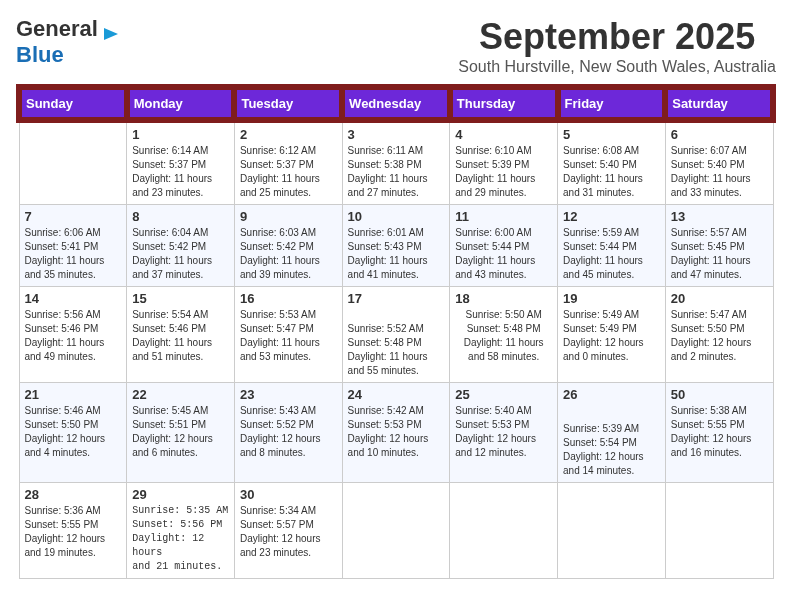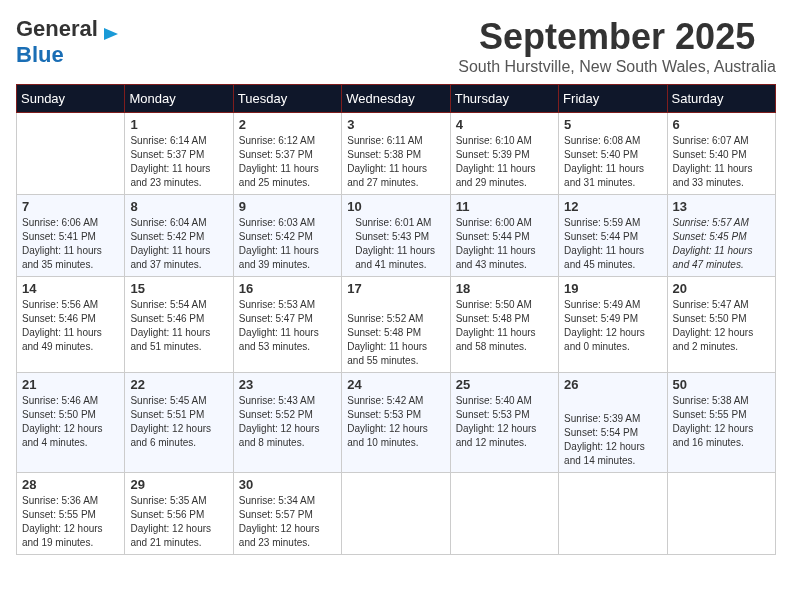--- a/index.html
+++ b/index.html
@@ -32,27 +32,27 @@
     .location-title {
       font-size: 16px;
       color: #555;
     }
     .calendar-table {
       width: 100%;
       border-collapse: collapse;
       table-layout: fixed;
     }
     .calendar-table th {
-      background-color: #0f172a;
+      background-color: #6d28d9;
       color: #fff;
       font-size: 13px;
-      font-weight: normal;
+      font-weight: bold;
       padding: 6px 4px;
       text-align: left;
-      border: 1px solid #7f1d1d;
+      border: 6px solid #7f1d1d;
     }
     .calendar-table td {
       vertical-align: top;
       border: 1px solid #ccc;
       padding: 4px 5px;
       font-size: 10.5px;
       color: #333;
       min-height: 80px;
       height: 80px;
     }
@@ -170,42 +170,42 @@
         </td>
         <td>
           <span class="day-number">9</span>
           <div class="cell-content" style="white-space: pre-line;">Sunrise: 6:03 AM
 Sunset: 5:42 PM
 Daylight: 11 hours
 and 39 minutes.</div>
         </td>
         <td>
           <span class="day-number">10</span>
-          <div class="cell-content" style="white-space: pre-line; margin-left: 8px;">Sunrise: 6:01 AM
+          <div class="cell-content" style="white-space: pre-line;">Sunrise: 6:01 AM
 Sunset: 5:43 PM
 Daylight: 11 hours
 and 41 minutes.</div>
         </td>
         <td>
           <span class="day-number">11</span>
           <div class="cell-content" style="white-space: pre-line;">Sunrise: 6:00 AM
 Sunset: 5:44 PM
 Daylight: 11 hours
 and 43 minutes.</div>
         </td>
         <td>
           <span class="day-number">12</span>
           <div class="cell-content" style="white-space: pre-line;">Sunrise: 5:59 AM
 Sunset: 5:44 PM
 Daylight: 11 hours
 and 45 minutes.</div>
         </td>
         <td>
           <span class="day-number">13</span>
-          <div class="cell-content" style="white-space: pre-line; font-style: italic;">Sunrise: 5:57 AM
+          <div class="cell-content" style="white-space: pre-line;">Sunrise: 5:57 AM
 Sunset: 5:45 PM
 Daylight: 11 hours
 and 47 minutes.</div>
         </td>
       </tr>
       <tr class="week-row">
         <td>
           <span class="day-number">14</span>
           <div class="cell-content" style="white-space: pre-line;">Sunrise: 5:56 AM
 Sunset: 5:46 PM
@@ -228,21 +228,21 @@
         </td>
         <td>
           <span class="day-number">17</span>
           <div class="cell-content" style="white-space: pre-line; margin-top: 16px;">Sunrise: 5:52 AM
 Sunset: 5:48 PM
 Daylight: 11 hours
 and 55 minutes.</div>
         </td>
         <td>
           <span class="day-number">18</span>
-          <div class="cell-content" style="white-space: pre-line;">Sunrise: 5:50 AM
+          <div class="cell-content" style="white-space: pre-line; text-align: center;">Sunrise: 5:50 AM
 Sunset: 5:48 PM
 Daylight: 11 hours
 and 58 minutes.</div>
         </td>
         <td>
           <span class="day-number">19</span>
           <div class="cell-content" style="white-space: pre-line;">Sunrise: 5:49 AM
 Sunset: 5:49 PM
 Daylight: 12 hours
 and 0 minutes.</div>
@@ -309,21 +309,21 @@
       <tr class="week-row">
         <td>
           <span class="day-number">28</span>
           <div class="cell-content" style="white-space: pre-line;">Sunrise: 5:36 AM
 Sunset: 5:55 PM
 Daylight: 12 hours
 and 19 minutes.</div>
         </td>
         <td>
           <span class="day-number">29</span>
-          <div class="cell-content" style="white-space: pre-line;">Sunrise: 5:35 AM
+          <div class="cell-content" style="white-space: pre-line; font-family: Liberation Mono, monospace;">Sunrise: 5:35 AM
 Sunset: 5:56 PM
 Daylight: 12 hours
 and 21 minutes.</div>
         </td>
         <td>
           <span class="day-number">30</span>
           <div class="cell-content" style="white-space: pre-line;">Sunrise: 5:34 AM
 Sunset: 5:57 PM
 Daylight: 12 hours
 and 23 minutes.</div>

